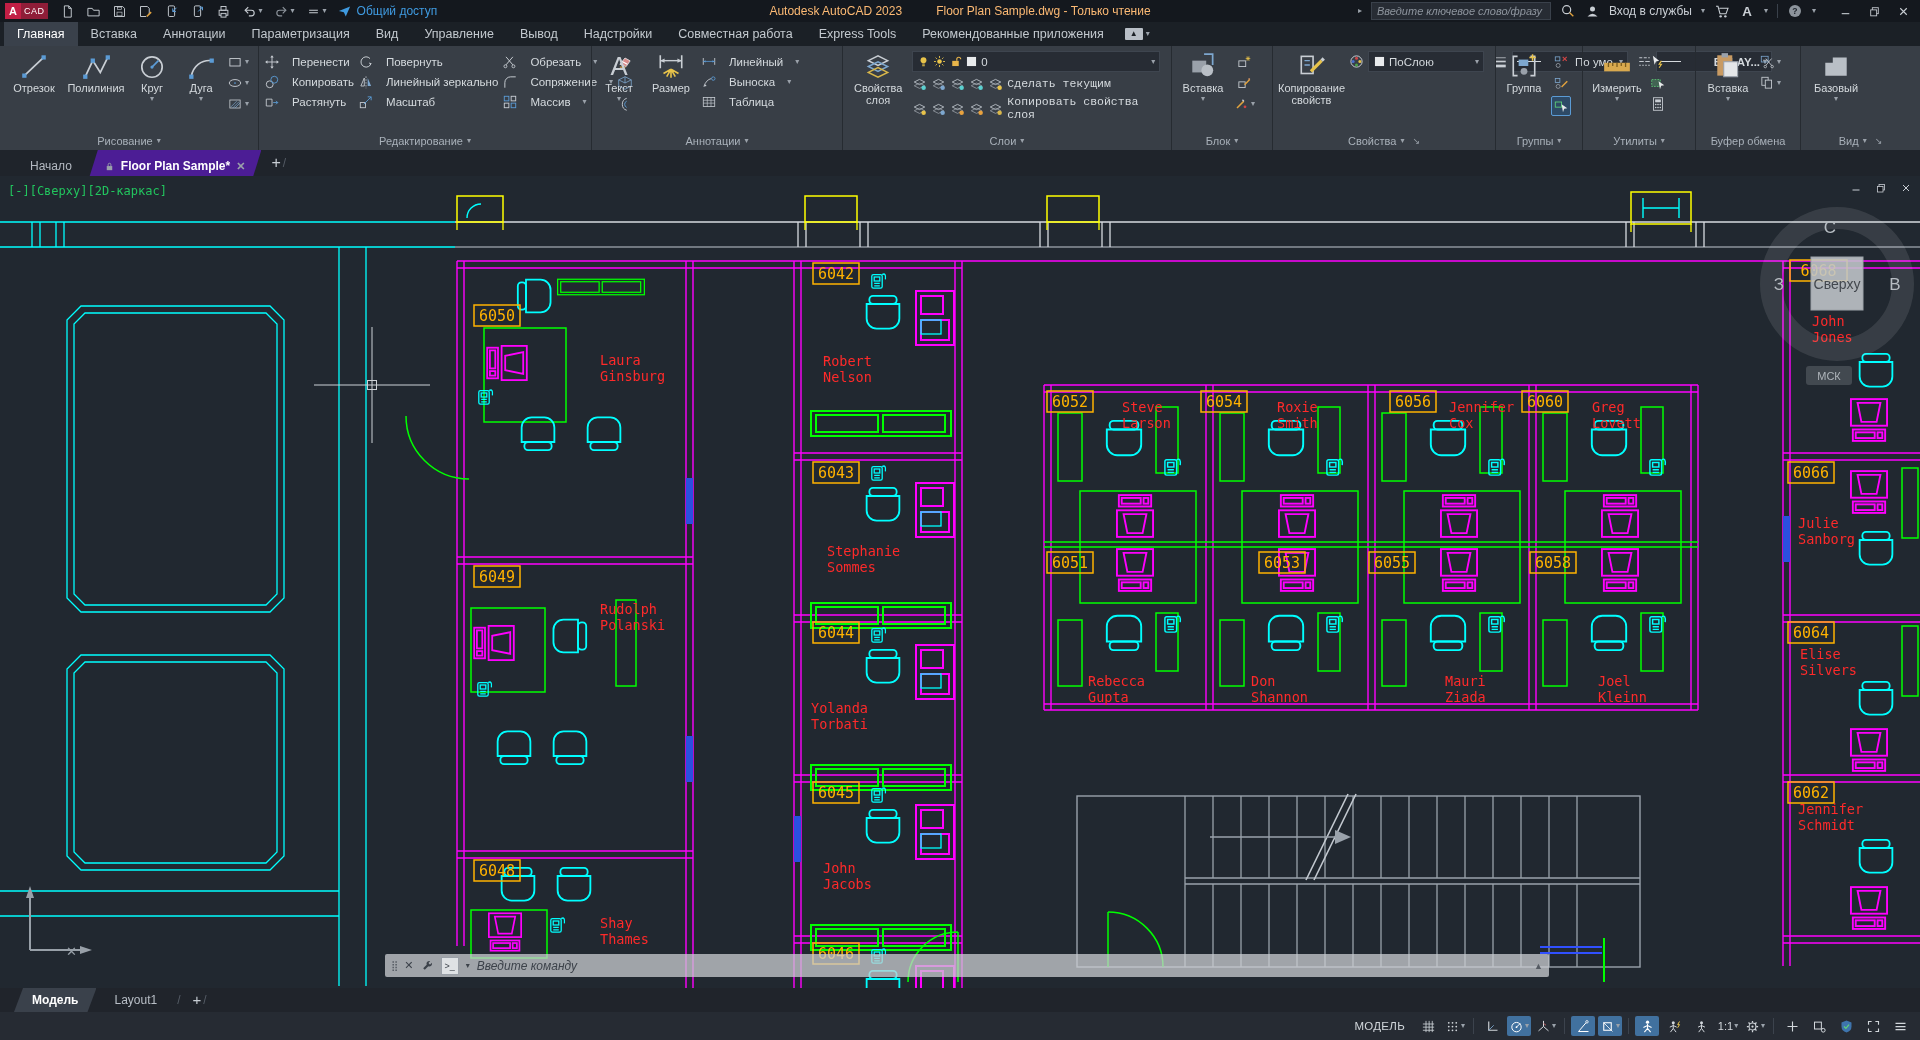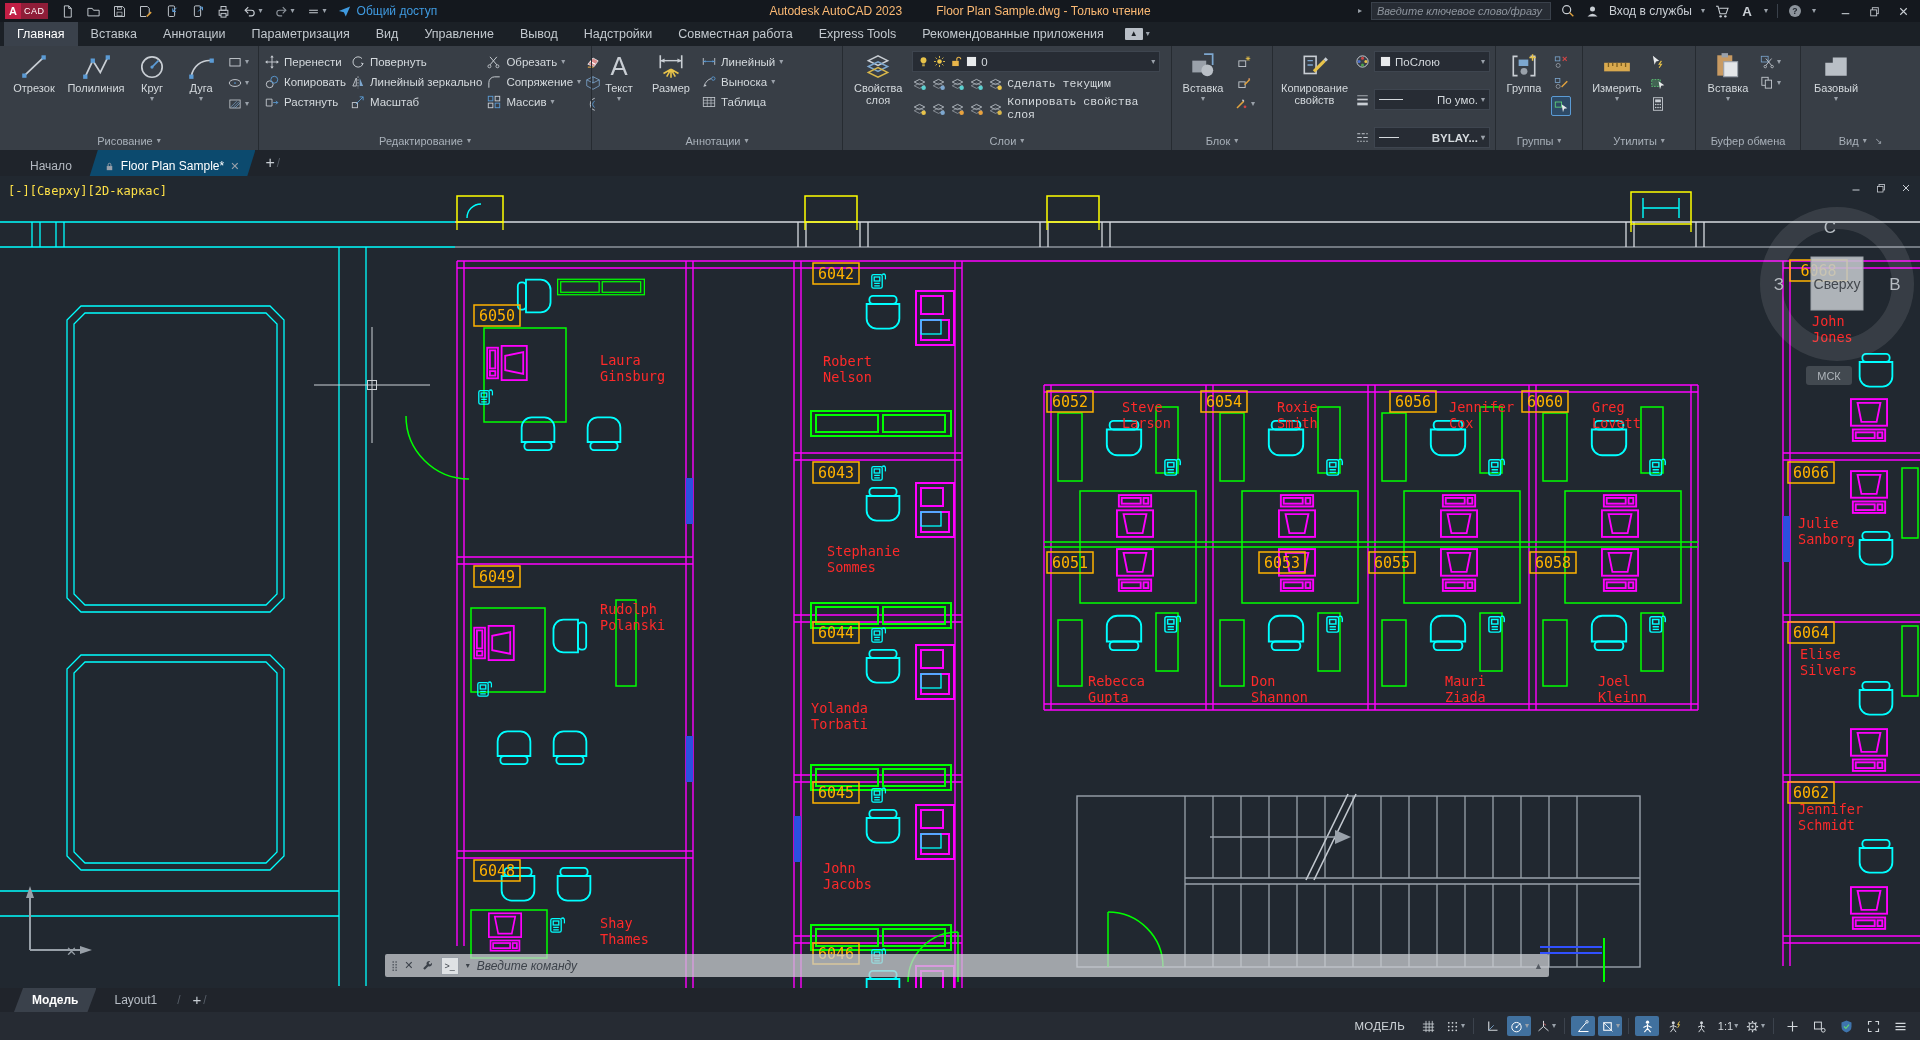--- a/index.html
+++ b/index.html
@@ -33,42 +33,42 @@
   
   .ribbon{position:absolute;left:0;top:46px;width:100%;height:104px;background:#383e46;display:flex;}
   .panel{display:flex;flex-direction:column;min-width:0;}
   .p-body{flex:1;display:flex;align-items:flex-start;padding:3px 5px 0 5px;gap:4px;}
   .p-title{height:19px;display:flex;align-items:center;justify-content:center;gap:4px;color:#a9b1ba;font-size:11px;white-space:nowrap;padding:0 6px;}
   .vdiv{width:1px;background:#262b31;}
   .bigbtn{width:58px;display:flex;flex-direction:column;align-items:center;gap:1px;padding-top:2px;
           color:#d5dade;font-size:11px;line-height:12px;text-align:center;}
   .bigbtn .ic{width:30px;height:30px;}
   .col3{display:flex;flex-direction:column;gap:4px;padding-top:5px;font-size:11.5px;}
-  .item{display:flex;align-items:center;gap:4px;color:#d5dade;white-space:nowrap;}
+  .item{display:flex;align-items:center;gap:12px;color:#d5dade;white-space:nowrap;}
   .item .ic{width:16px;height:16px;}
   .mini{display:flex;flex-direction:column;gap:5px;padding-top:5px;align-items:center;}
   .mini .ic{width:16px;height:16px;}
   .minibtn{display:flex;align-items:center;gap:2px;}
   .combo{display:flex;align-items:center;gap:3px;background:#272c34;border:1px solid #3e454f;height:19px;padding:0 4px;font-size:11.5px;color:#d5dade;}
   .combo .ic{width:13px;height:13px;}
   .combo .spacer{flex:1;}
   .lrow{display:flex;align-items:center;gap:4px;font-size:11.5px;color:#d5dade;font-family:Liberation Mono, monospace;}
   .lrow .ic{width:15px;height:15px;}
   .launch{color:#9aa1aa;font-size:9px;margin-left:4px;}
   
   .ftabs{position:absolute;left:0;top:150px;width:100%;height:26px;background:#1f242b;display:flex;align-items:stretch;padding-left:14px;font-size:12px;}
   .ftab{display:flex;align-items:center;gap:6px;padding:16px 16px;color:#b4bac2;
         clip-path:polygon(10px 0,100% 0,calc(100% - 10px) 100%,0 100%);}
-  .ftab.active{background:#0c4a6e;color:#fff;font-weight:normal;}
+  .ftab.active{background:#4c1d95;color:#fff;font-weight:bold;}
   .ftab .ic{width:11px;height:11px;}
   .fplus{align-self:center;margin-left:10px;color:#c8ced4;font-size:16px;line-height:16px;}
   .fslash{align-self:center;color:#555c66;margin:0 2px;}
   
   .canvas{position:absolute;left:0;top:176px;width:1920px;height:812px;background:#212830;}
-  .vplabel{position:absolute;left:8px;top:8px;font-size:12px;color:#fde047;font-family:"DejaVu Sans Mono",monospace;}
+  .vplabel{position:absolute;left:8px;top:8px;font-size:12px;color:#22c55e;font-family:"DejaVu Sans Mono",monospace;}
   .vpbtns{position:absolute;right:8px;top:6px;display:flex;gap:13px;}
   .vpbtns .ic{width:12px;height:12px;}
   .cmdbar{position:absolute;left:385px;top:778px;width:1152px;height:23px;background:rgba(203,206,210,0.75);
           border-radius:2px;display:flex;align-items:center;gap:7px;padding:0 6px;font-size:12px;}
   .cmdbar .grip{color:#555b63;font-size:10px;letter-spacing:-1px;}
   .cmdbar .x{color:#3c424a;font-size:11px;}
   .cmdbar .ic{width:13px;height:13px;}
   .prompt-chip{display:flex;align-items:center;gap:2px;background:#dfe2e5;border:1px solid #9aa0a8;height:16px;padding:0 3px;font-size:9px;color:#3c424a;}
   .cmdtext{font-style:italic;color:#3c424a;}
   .cmdup{margin-left:auto;color:#555b63;font-size:9px;}
@@ -951,21 +951,21 @@
     <div class="vdiv"></div>
 
     <div class="panel" style="width:222px">
       <div class="p-body">
         <div class="bigbtn" style="width:74px">
             <svg class="ic">
               <use href="#sy-match"></use>
             </svg>
             <span>Копирование свойств</span>
           </div>
-        <div style="display:flex;flex-direction:column;gap:17px;padding-top:2px;text-align:center;">
+        <div style="display:flex;flex-direction:row;gap:9px;padding-top:2px;text-align:center;">
           <div style="display:flex;align-items:center;gap:4px;">
             <svg class="ic" style="width:15px;height:15px">
                 <use href="#sy-wheel"></use>
               </svg>
             <div class="combo" style="width:106px">
                 <svg class="ic">
                   <use href="#sy-wsq"></use>
                 </svg>
                 <span>ПоСлою</span>
                 <span class="spacer"></span>

